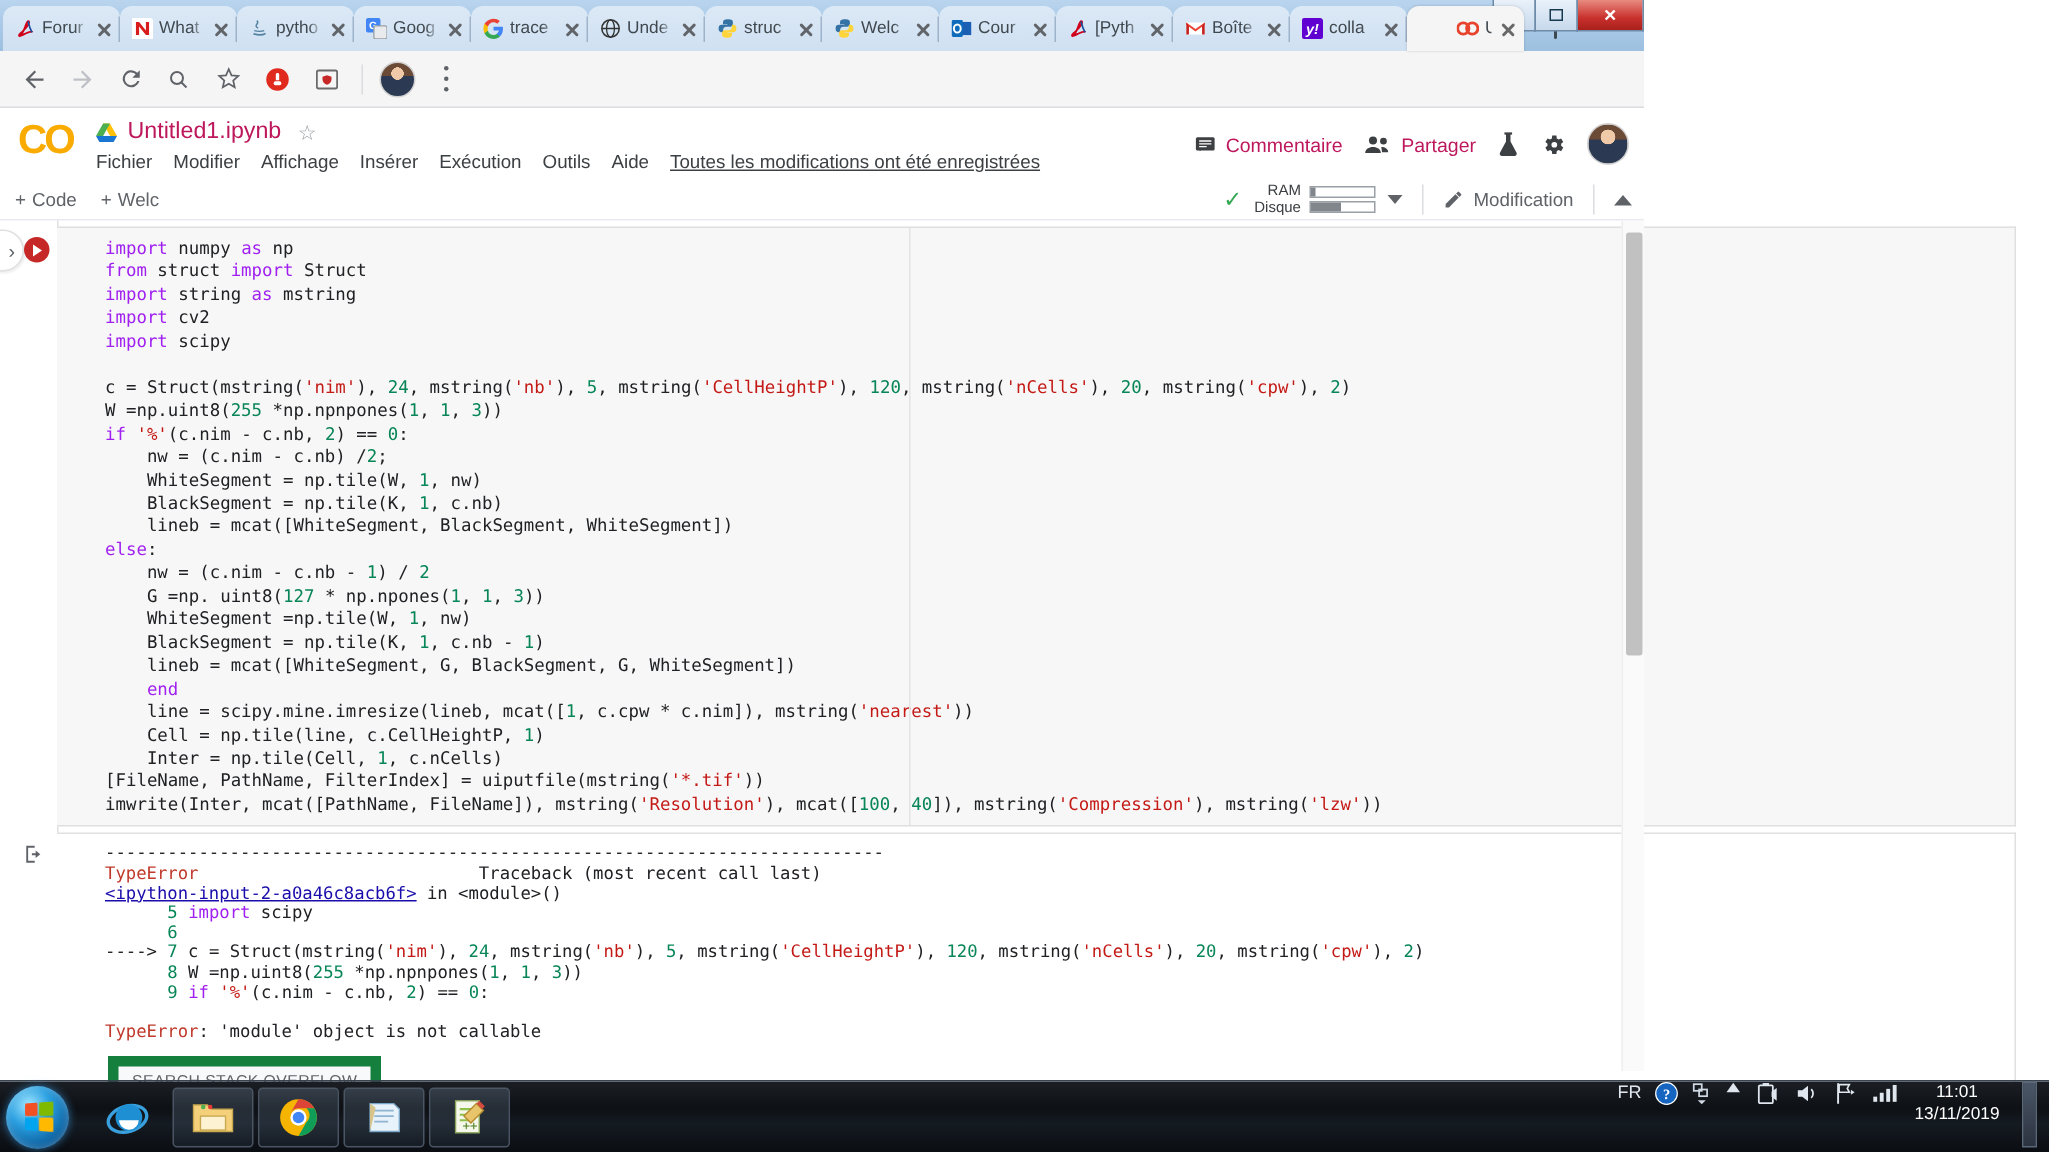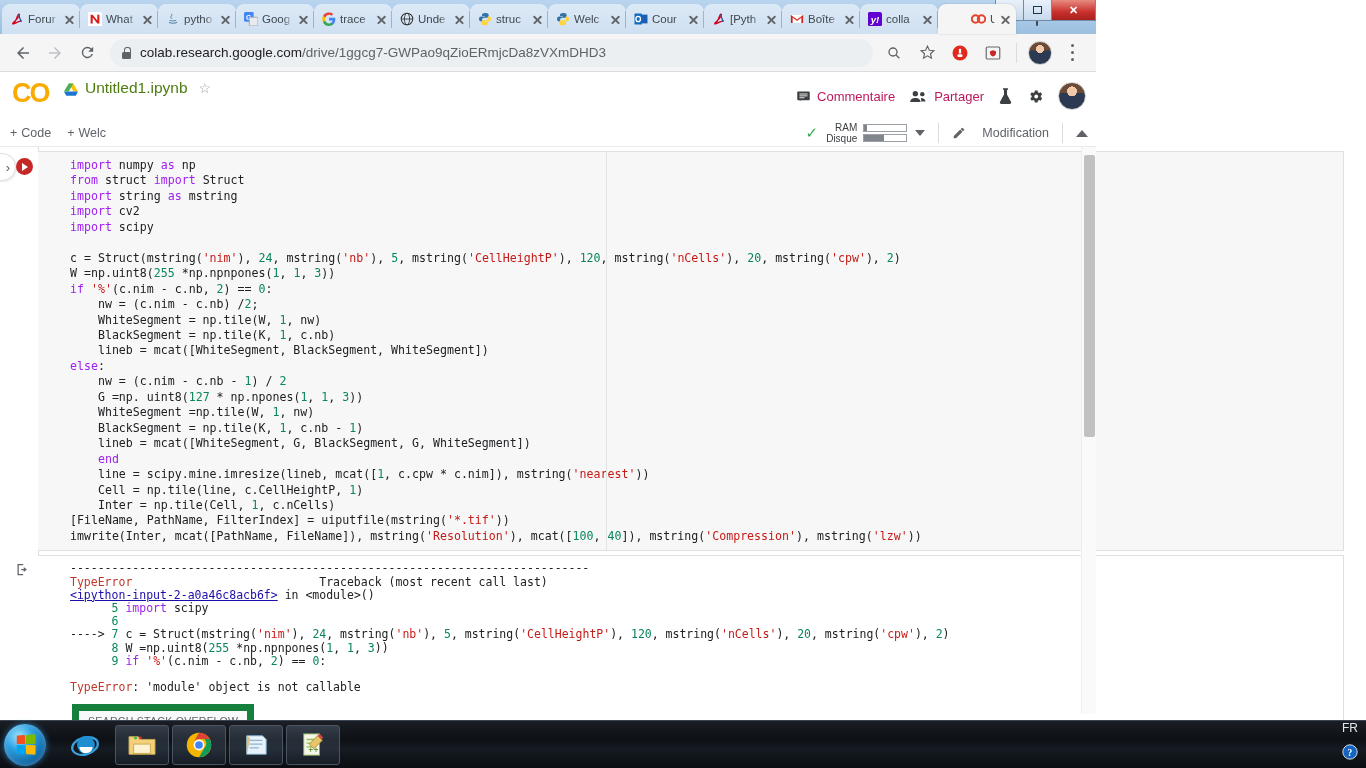--- a/index.html
+++ b/index.html
@@ -148,21 +148,21 @@
     height: 48px; background:#fff; display:flex; align-items:flex-start;
     padding-left: 12px; position:relative;
   }
   .co-logo {
     font-size: 27px; font-weight: bold; color:#F9AB00; letter-spacing:-2px;
     margin-top: 8px; width: 44px; flex:0 0 44px; line-height:1;
   }
   .title-block { margin-top: 4px; margin-left: 8px; }
   .title-row { display:flex; align-items:center; gap:7px; height: 24px; }
   .drive-ico { width:14px; height:13px; position:relative; flex:0 0 14px; }
-  .nb-title { font-size: 15.5px; color:#4d7c0f; }
+  .nb-title { font-size: 15.5px; color:#be185d; }
   .star { color:#9aa0a6; font-size:14px; margin-left:4px; }
   .menu-row { display:flex; gap:14px; margin-top:1px; font-size:12.5px; color:#3c4043; }
   .menu-row span { cursor:default; }
   .saved-note { text-decoration: underline; color:#3c4043; }
   .hdr-right { position:absolute; right:10px; top:10px; display:flex; align-items:center; gap:14px; }
   .hdr-btn { display:flex; align-items:center; gap:6px; font-size:13px; color:#be185d; }
 
   
   .colab-toolbar {
     height: 26px; display:flex; align-items:center;
@@ -172,21 +172,21 @@
   .addbtn { display:flex; align-items:center; gap:4px; margin-right:16px; color:#5f6368; }
   .tb-right { position:absolute; right:8px; top:2px; display:flex; align-items:center; gap:8px; }
   .ram-box { display:flex; align-items:center; gap:6px; }
   .ram-labels { font-size:10px; line-height:11px; color:#3c4043; text-align:right; }
   .gauges { display:flex; flex-direction:column; gap:2px; }
   .gauge { width:44px; height:8px; border:1px solid #9aa0a6; background:#fff; position:relative; }
   .gauge i { position:absolute; left:0; top:0; bottom:0; background:#80868b; display:block; }
   .check { color:#34a853; font-size:15px; }
   .caret-d { width:0;height:0;border-left:5px solid transparent;border-right:5px solid transparent;border-top:6px solid #5f6368; }
   .caret-u { width:0;height:0;border-left:6px solid transparent;border-right:6px solid transparent;border-bottom:7px solid #5f6368; }
-  .edit-chip { display:flex; align-items:center; gap:16px; font-size:12.5px; color:#5f6368; }
+  .edit-chip { display:flex; align-items:center; gap:6px; font-size:12.5px; color:#5f6368; }
 
   
   .nb-body { position:relative; height: 568px; background:#fff; border-top:1px solid #e8eaed; }
   .side-tab {
     position:absolute; left:-14px; top:6px; width:30px; height:28px;
     background:#fff; border:1px solid #e0e0e0; border-radius:0 14px 14px 0;
     display:flex; align-items:center; justify-content:flex-end; padding-right:5px;
     color:#5f6368; font-size:13px; box-shadow: 1px 1px 2px rgba(0,0,0,.08);
   }
   .nb-scroll { position:absolute; left:20px; right:12px; top:0; bottom:0; }
@@ -269,23 +269,22 @@
   .winflag { width:19px; height:19px; display:grid; grid-template-columns:1fr 1fr; grid-template-rows:1fr 1fr; gap:1.5px; transform: perspective(22px) rotateY(-9deg); }
   .winflag i { display:block; border-radius:1px; }
   .tb-items { display:flex; align-items:center; gap:3px; margin-left:12px; }
   .tb-item {
     width:54px; height:40px; display:flex; align-items:center; justify-content:center;
     border:1px solid #4a5564; border-radius:3px;
     background: linear-gradient(180deg, rgba(120,140,165,.30) 0%, rgba(40,52,66,.35) 100%);
   }
   .tb-item.plain { border-color: transparent; background:transparent; }
   .tray {
-    position:absolute; right:0; top:0; height:48px; display:flex; align-items:flex-end; gap:9px;
+    position:absolute; right:0; top:0; height:48px; display:flex; align-items:flex-start; gap:9px;
     padding-right: 8px;
-    flex-direction: column;
   }
   .tray-i { color:#dfe6ee; font-size:12px; display:flex; align-items:center; justify-content:center; }
   .clock { color:#fff; font-size:11.5px; line-height:15px; text-align:center; }
   .showdesk { width:10px; height:44px; margin-left:6px; background: linear-gradient(180deg,#4a5667,#2c3340); border:1px solid #5b6878; }
 </style>
 </head>
 <body>
 
 <div class="browser">
 
@@ -449,24 +448,20 @@
     </div>
     <div class="navbtn fwd">
       <svg width="18" height="18" viewBox="0 0 24 24">
           <path d="M4 11h12.2l-5.6-5.6L12 4l8 8-8 8-1.4-1.4 5.6-5.6H4z" fill="currentColor"></path>
         </svg>
     </div>
     <div class="navbtn">
       <svg width="17" height="17" viewBox="0 0 24 24">
           <path d="M17.65 6.35A8 8 0 1 0 19.73 14h-2.1A6 6 0 1 1 12 6a5.9 5.9 0 0 1 4.22 1.78L13 11h7V4z" fill="currentColor"></path>
         </svg>
-    </div>
-    <div class="omnibox">
-      <span class="lock"></span>
-      <span><span class="url-dom">colab.research.google.com</span><span class="url-path">/drive/1ggcg7-GWPao9qZioERmjcDa8zVXmDHD3</span></span>
     </div>
     <div class="rightacts">
       <div class="navbtn">
         <svg width="16" height="16" viewBox="0 0 24 24">
             <circle cx="10.5" cy="10.5" r="6" fill="none" stroke="currentColor" stroke-width="2"></circle>
             <path d="M15 15l5 5" stroke="currentColor" stroke-width="2"></path>
           </svg>
       </div>
       <div class="navbtn">
         <svg width="17" height="17" viewBox="0 0 24 24">
@@ -506,20 +501,30 @@
       <div class="title-row">
         <span class="drive-ico">
           <svg width="14" height="13" viewBox="0 0 16 14">
               <path d="M5.4 0h5.2l5.4 9.4H10.8z" fill="#FFC107"></path>
               <path d="M0 9.4L2.6 14h10.8l2.6-4.6z" fill="#1976D2"></path>
               <path d="M5.4 0L0 9.4h5.4l5.2-9.4z" fill="#4CAF50"></path>
             </svg>
         </span>
         <span class="nb-title">Untitled1.ipynb</span>
         <span class="star">☆</span>
+      </div>
+      <div class="menu-row">
+        <span>Fichier</span>
+        <span>Modifier</span>
+        <span>Affichage</span>
+        <span>Insérer</span>
+        <span>Exécution</span>
+        <span>Outils</span>
+        <span>Aide</span>
+        <span class="saved-note">Toutes les modifications ont été enregistrées</span>
       </div>
     </div>
     <div class="hdr-right">
       <div class="hdr-btn">
         <svg width="15" height="15" viewBox="0 0 24 24">
             <rect x="2" y="4" width="20" height="14" rx="1.6" fill="#3c4043"></rect>
             <path d="M6 19l4-3h-4z" fill="#3c4043"></path>
             <path d="M5.5 8h13M5.5 11h13M5.5 14h8" stroke="#fff" stroke-width="1.4"></path>
           </svg>
         <span>Commentaire</span>

